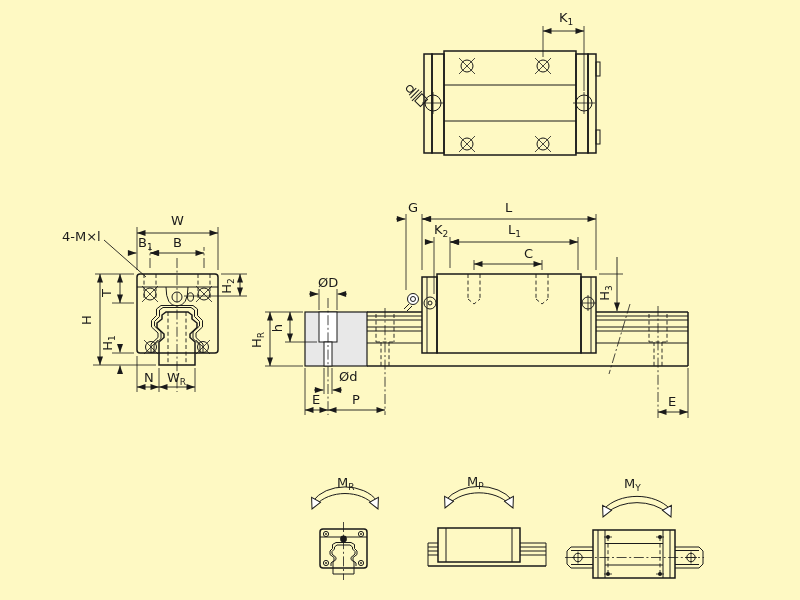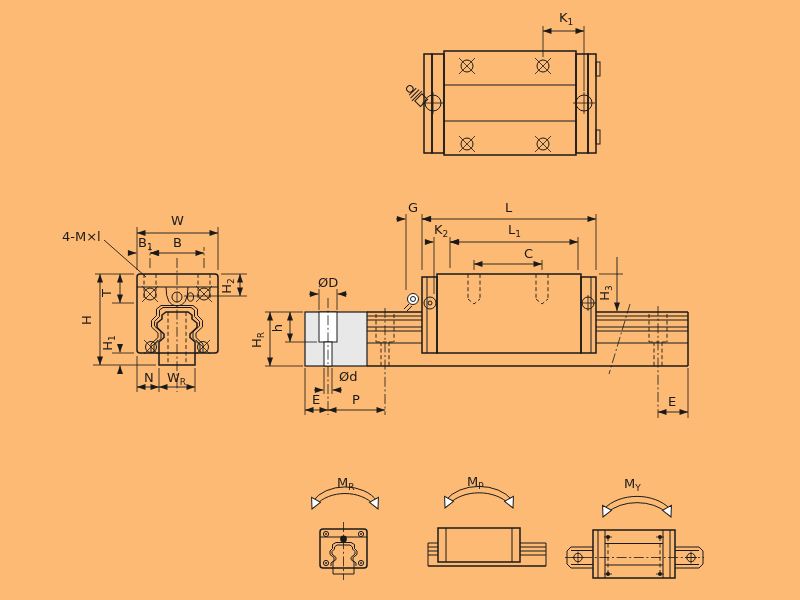--- a/index.html
+++ b/index.html
@@ -1,16 +1,16 @@
 <!DOCTYPE html>
 <html><head>
 <meta charset="utf-8">
 <style>
   html,body{margin:0;padding:0;background:#ffffff;}
-  .stage{position:relative;width:800px;height:600px;background:#fdba74;overflow:hidden;
+  .stage{position:relative;width:800px;height:600px;background:#fef9c3;overflow:hidden;
          font-family:"DejaVu Sans", sans-serif;}
   svg text{font-family:"DejaVu Sans", sans-serif;fill:#1a1a1a;}
   .dimlbl{font-size:13px;}
   .sub{font-size:9px;}
   .outline{stroke:#1a1a1a;stroke-width:1.5;fill:none;}
   .outline-thin{stroke:#1a1a1a;stroke-width:1;fill:none;}
   .dim{stroke:#1a1a1a;stroke-width:0.9;fill:none;}
   .ext{stroke:#1a1a1a;stroke-width:0.8;fill:none;}
   .hid{stroke:#1a1a1a;stroke-width:0.9;fill:none;stroke-dasharray:4 2.6;}
   .cl{stroke:#1a1a1a;stroke-width:0.8;fill:none;stroke-dasharray:10 2.6 2 2.6;}

